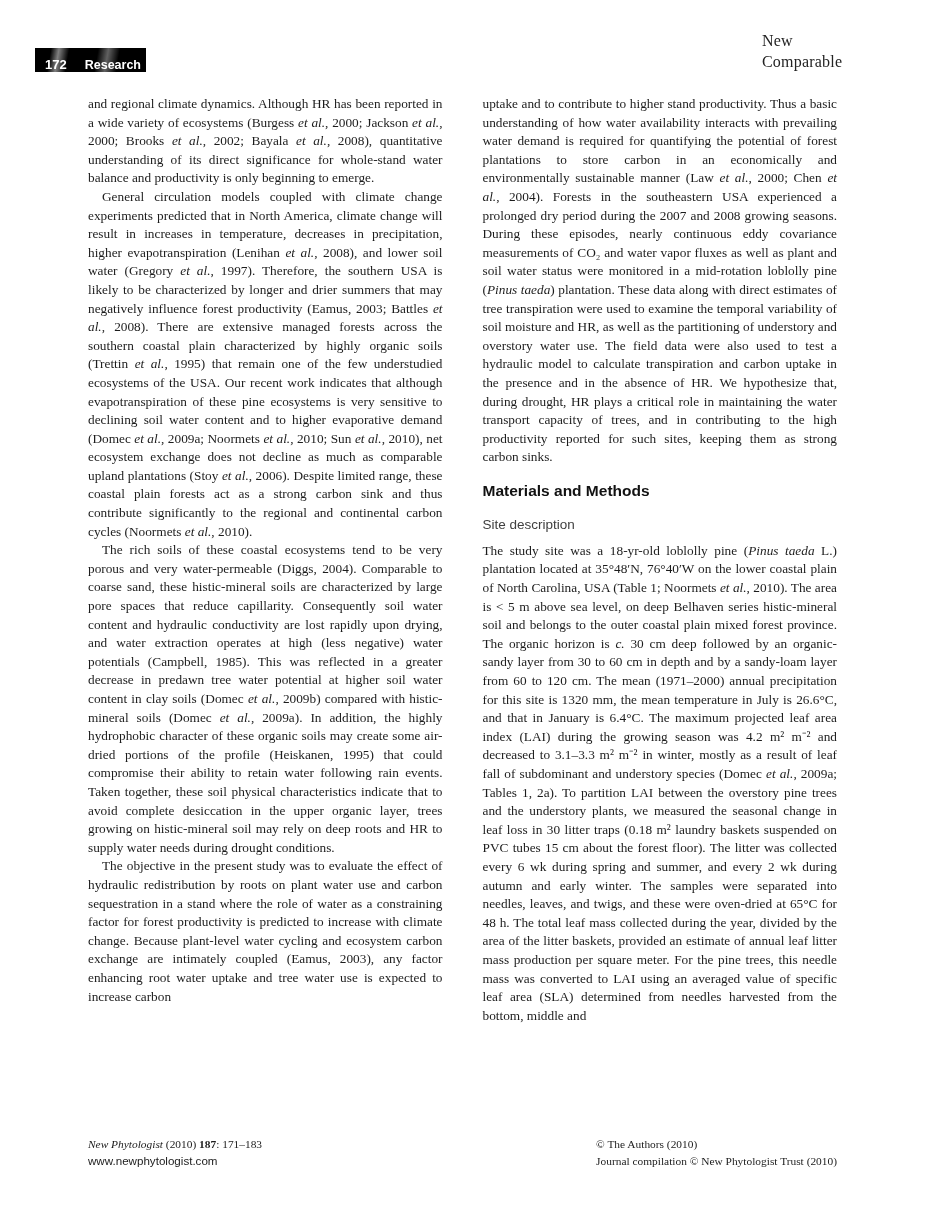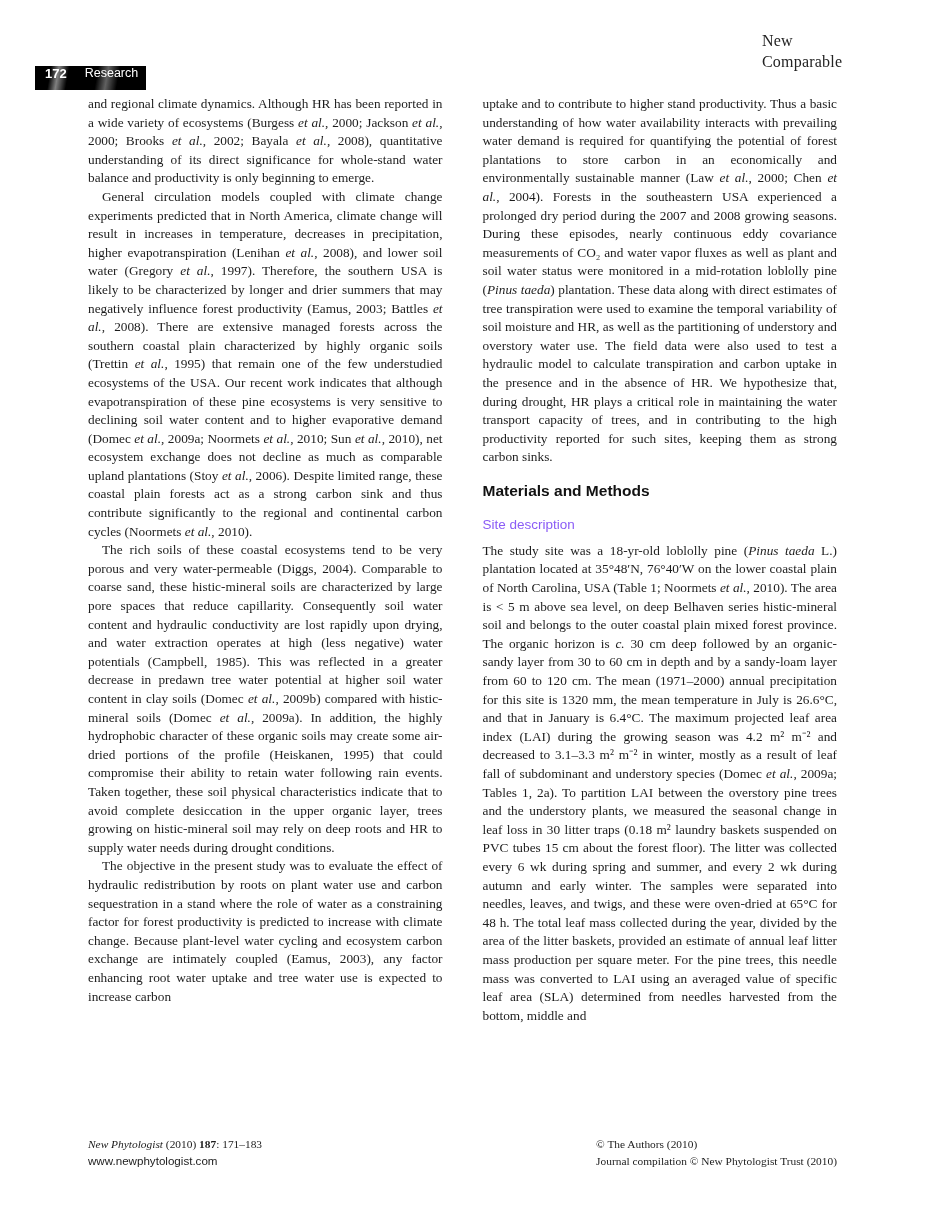--- a/index.html
+++ b/index.html
@@ -14,26 +14,25 @@
   }
   
   .badge{
     position:absolute;left:35px;top:48px;
     width:111px;height:24px;
     background:
       linear-gradient(100deg, rgba(255,255,255,0) 14%, rgba(255,255,255,0.50) 21%, rgba(255,255,255,0) 30%),
       linear-gradient(100deg, rgba(255,255,255,0) 55%, rgba(255,255,255,0.38) 64%, rgba(255,255,255,0) 74%),
       #000;
     color:#fff;
-    display:flex;align-items:flex-start;
+    display:flex;align-items:flex-end;
     font-family:"Liberation Sans", sans-serif;
-    margin-top:18px;
   }
   .badge-num{font-weight:bold;font-size:13px;margin-left:10px;}
-  .badge-label{font-size:12.5px;margin-left:18px;}
+  .badge-label{font-size:12.5px;margin-left:18px;font-weight:bold;}
   
   .logo{
     position:absolute;left:762px;top:31px;
     font-family:"Liberation Serif", serif;
     font-size:16px;line-height:20.5px;color:#232323;
     letter-spacing:0.2px;
   }
   
   .columns{
     position:absolute;left:88px;top:95px;
@@ -54,21 +53,21 @@
     font-family:"Liberation Sans", sans-serif;
     font-weight:bold;
     font-size:15.5px;
     color:#111;
     margin:15px 0 0 0;
   }
   h3.subsection{
     font-family:"Liberation Sans", sans-serif;
     font-weight:normal;
     font-size:13.5px;
-    color:#8b5cf6;
+    color:#404040;
     margin:17px 0 10px 0;
   }
   
   .footer{
     position:absolute;left:88px;top:1136px;
     width:749px;
     display:flex;justify-content:space-between;align-items:flex-start;
     font-size:11.4px;line-height:16.5px;
   }
   .footer-left .site-line{

